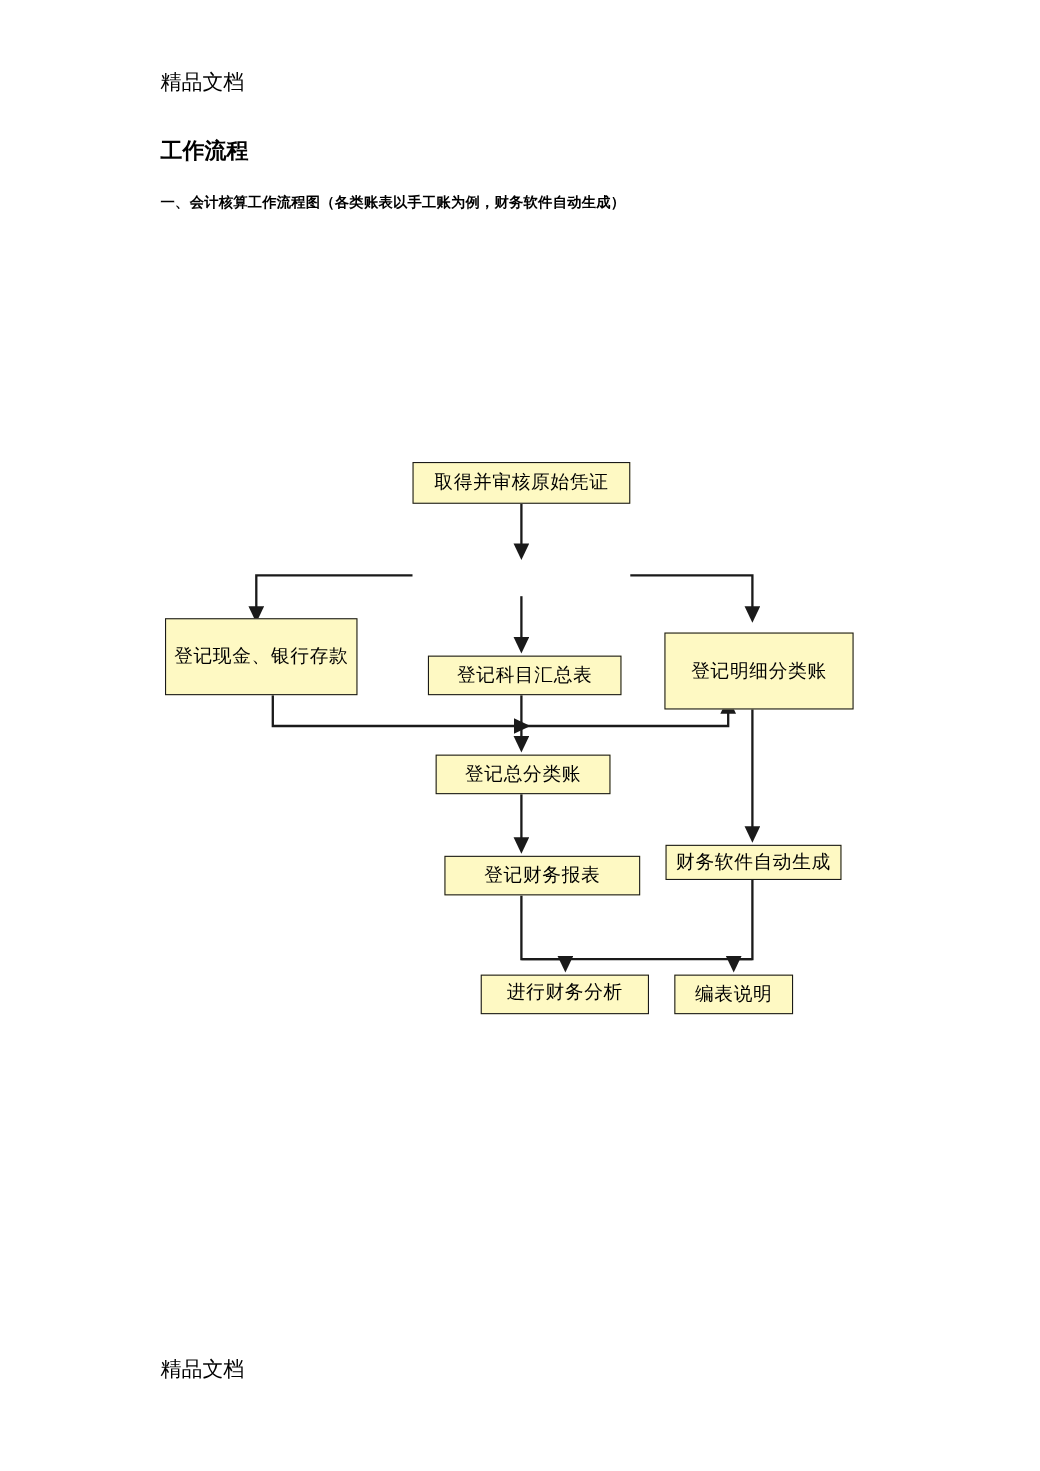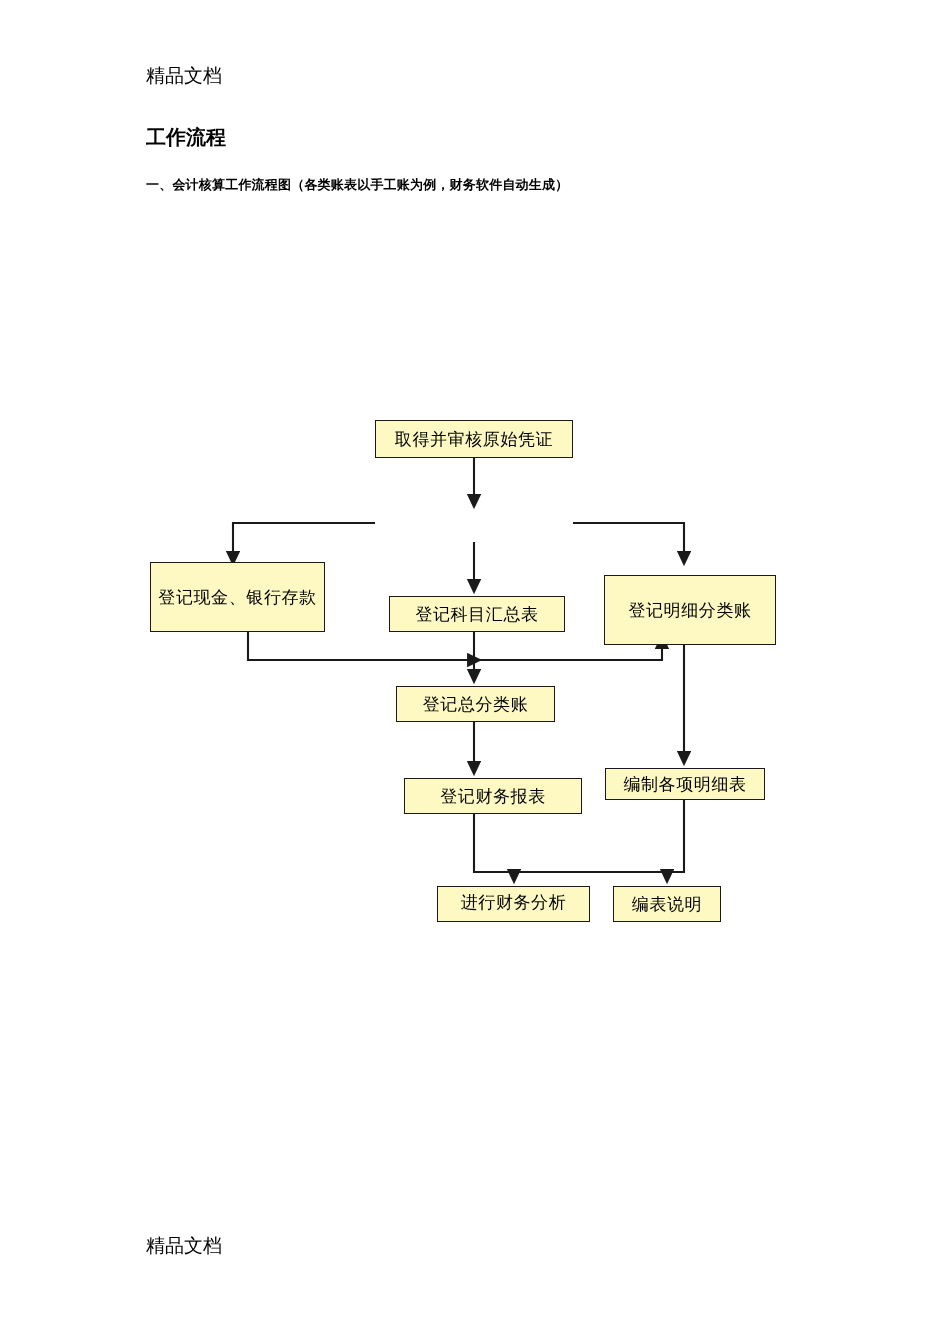--- a/index.html
+++ b/index.html
@@ -166,21 +166,21 @@
 
     <div class="node" style="left:396px; top:686px; width:159px; height:36px;">
       <span class="node-wrap">登记总分类账</span>
     </div>
 
     <div class="node" style="left:404px; top:778px; width:178px; height:36px;">
       <span class="node-wrap">登记财务报表</span>
     </div>
 
     <div class="node" style="left:605px; top:768px; width:160px; height:32px;">
-      <span class="node-wrap">编制各项明细表</span>
+      <span class="node-wrap">财务软件自动生成</span>
     </div>
 
     <div class="node" style="left:437px; top:886px; width:153px; height:36px;font-family:Liberation Mono, monospace;">
       <span class="node-wrap">进行财务分析</span>
     </div>
 
     <div class="node" style="left:613px; top:886px; width:108px; height:36px;">
       <span class="node-wrap">编表说明</span>
     </div>
 

